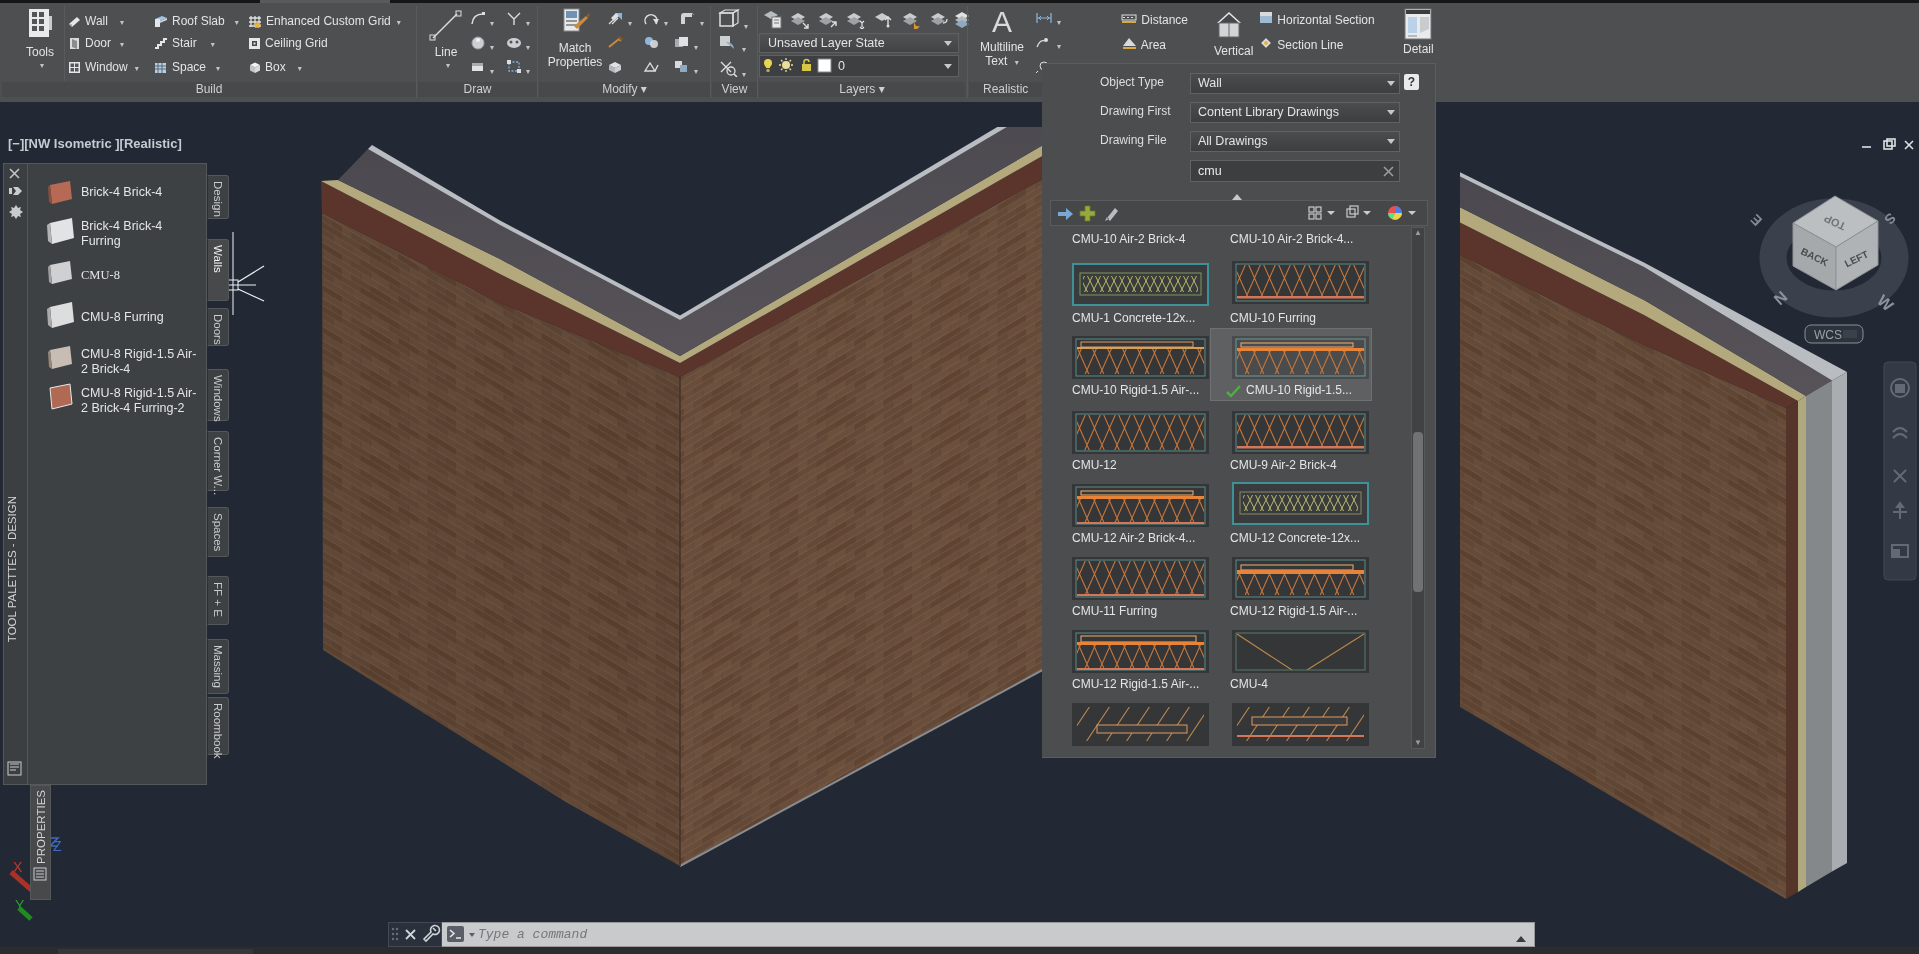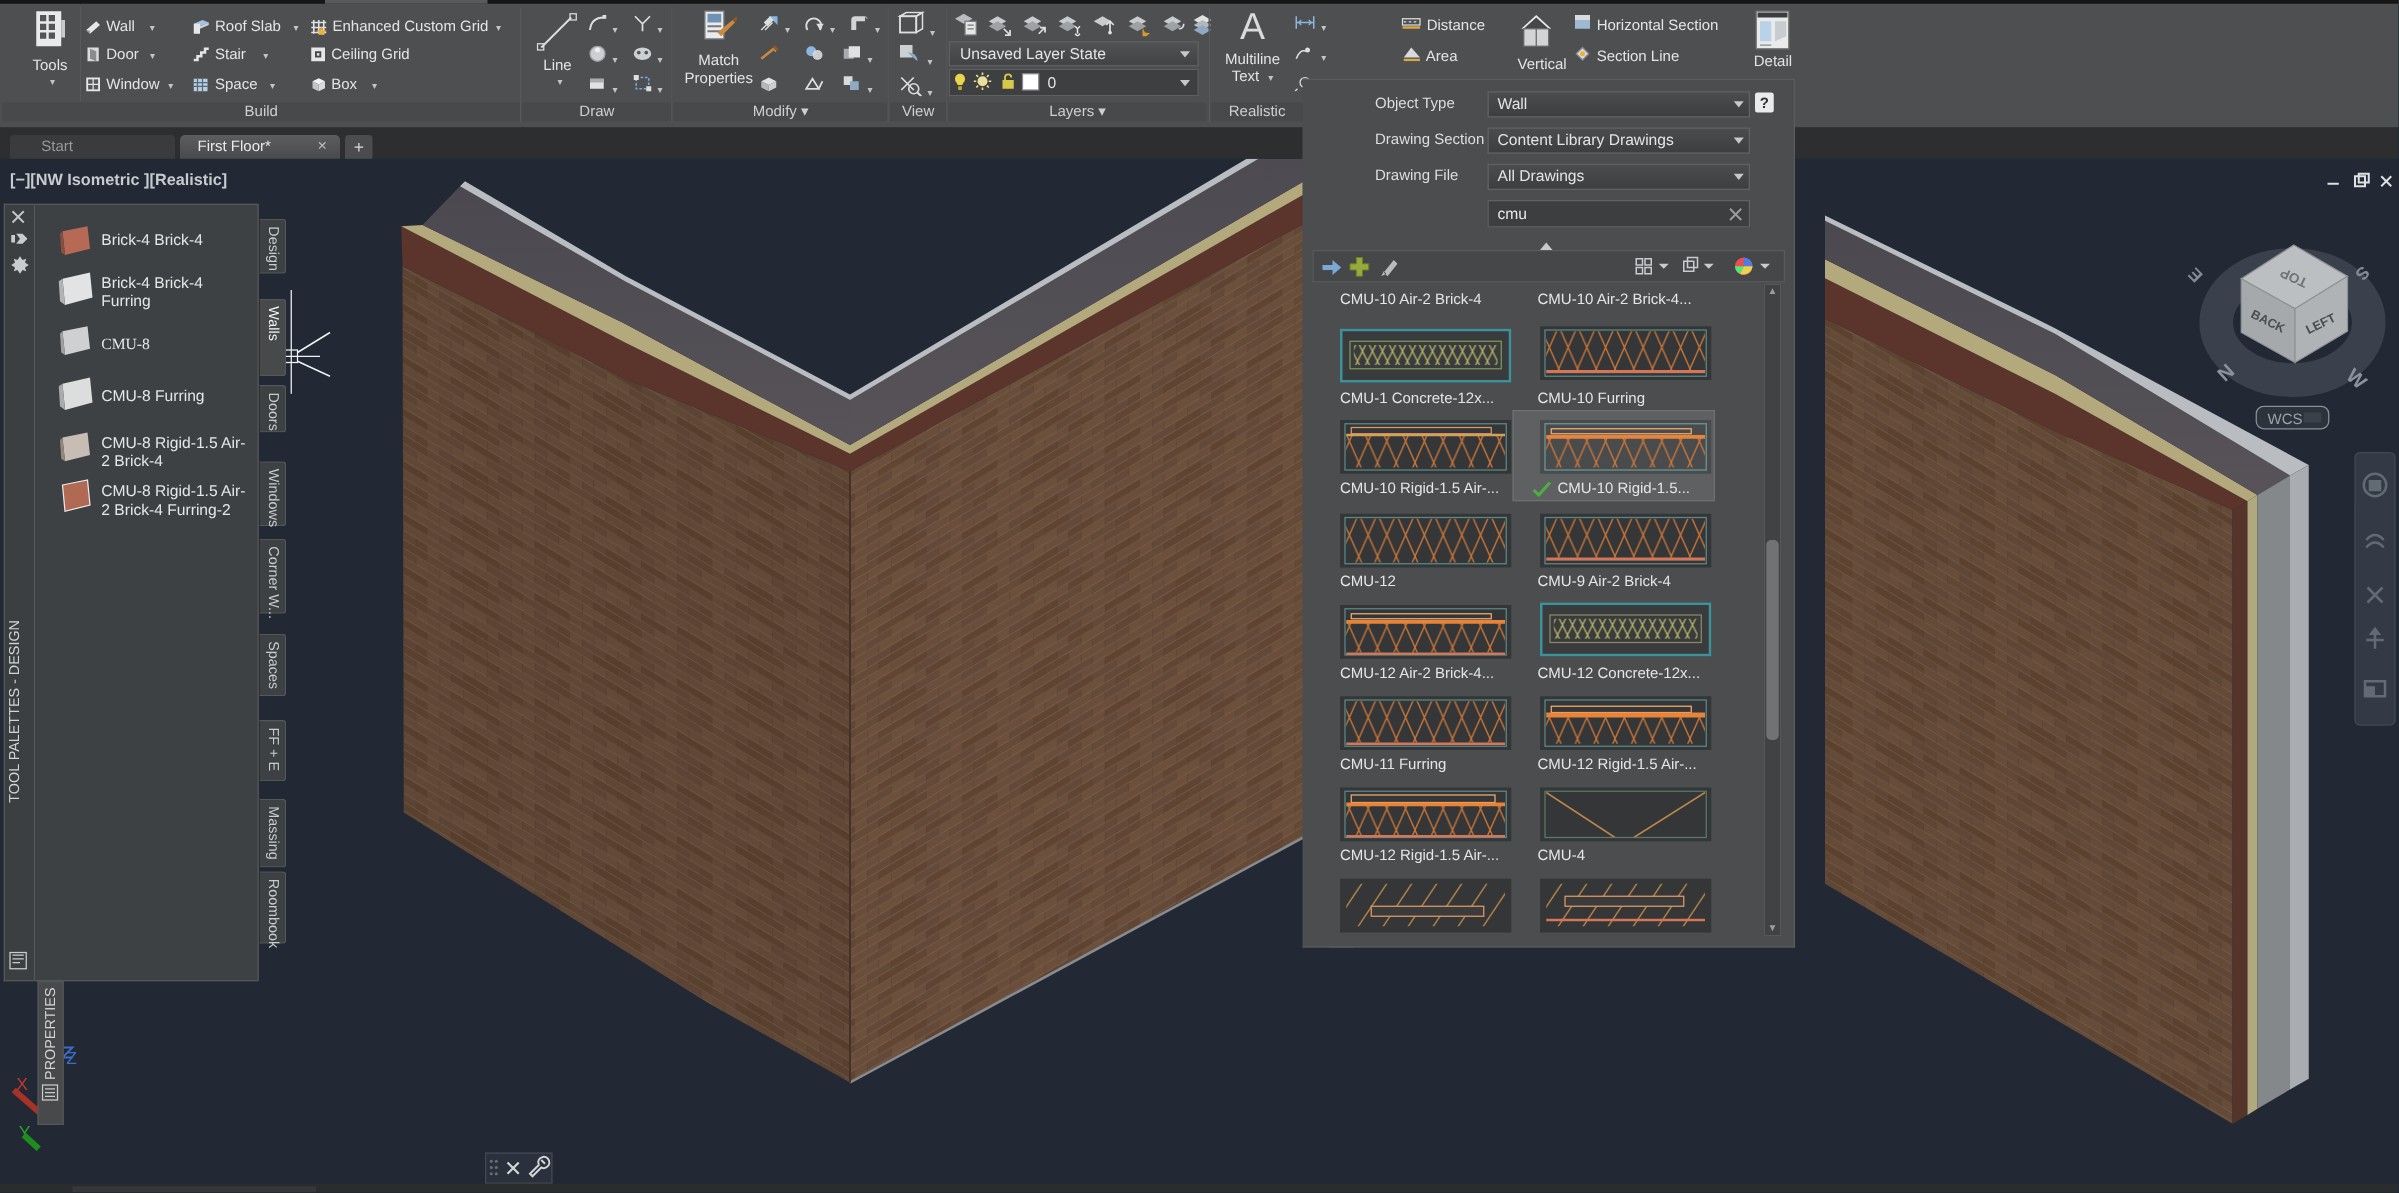--- a/index.html
+++ b/index.html
@@ -549,25 +549,20 @@
               <rect x="2" y="2" width="26" height="30" fill="#e8eaeb" stroke="#777"></rect>
               <rect x="3" y="3" width="24" height="4" fill="#3a3c3e"></rect>
               <rect x="5" y="10" width="9" height="16" fill="#b9d2e8"></rect>
               <polygon points="17,10 26,10 26,22 17,26" fill="#c9ccce"></polygon>
               <line x1="5" y1="29" x2="14" y2="29" stroke="#888"></line>
             </svg><div style="text-align:center;margin-top:-4px;">Detail</div></div>
       </div>
     </div>
   </div>
 
-  <div id="tabbar">
-    <div class="ftab" id="tab-start">Start</div>
-    <div class="ftab" id="tab-first">First Floor*<span class="x">✕</span></div>
-    <div class="ftab" id="tab-plus">+</div>
-  </div>
 
   <div id="tp-strip">
     <svg width="22" height="620" viewBox="0 0 22 620">
       <g stroke="#c2c5c7" stroke-width="1.6">
           <line x1="6" y1="5" x2="15" y2="14"></line>
           <line x1="15" y1="5" x2="6" y2="14"></line>
         </g>
       <g fill="#c9ccce">
           <path d="M5 24 h3 v3 h4 l-3 -4 5 0 4 4 -4 4 -5 0 3 -4 h-4 v3 h-3 z"></path>
         </g>
@@ -667,21 +662,21 @@
     <div style="position:absolute;left:1px;top:530px;width:16px;color:#c9ccce;font-size:11px;"><span style="writing-mode:vertical-rl;transform:rotate(180deg);white-space:nowrap;">STYLES BROWSER</span></div>
     <svg width="15" height="14" viewBox="0 0 15 14" style="position:absolute;left:1px;top:676px;">
         <rect x="1" y="2" width="11" height="10" fill="none" stroke="#c9ccce"></rect>
         <path d="M3 9 l7 -6 M8 3 h3 v3" stroke="#c9ccce" fill="none"></path>
       </svg>
   </div>
   <div id="sb-body">
     <div class="sblabel" style="left:58px;top:11px;">Object Type</div>
     <div class="sbdrop" style="top:9px;">Wall<span class="da"></span></div>
     <div style="position:absolute;left:362px;top:10px;width:15px;height:16px;background:#e8eaeb;border-radius:2px;color:#333;font-weight:bold;text-align:center;font-size:12px;line-height:17px;">?</div>
-    <div class="sblabel" style="left:58px;top:40px;">Drawing Section</div>
+    <div class="sblabel" style="left:58px;top:40px;">Drawing First</div>
     <div class="sbdrop" style="top:38px;">Content Library Drawings<span class="da"></span></div>
     <div class="sblabel" style="left:58px;top:69px;">Drawing File</div>
     <div class="sbdrop" style="top:67px;">All Drawings<span class="da"></span></div>
     <div style="position:absolute;left:148px;top:96px;width:210px;height:22px;background:#3c3e3f;border:1px solid #606263;color:#e8eaeb;font-size:12.5px;line-height:20px;padding-left:7px;">cmu
       <svg width="11" height="11" viewBox="0 0 11 11" style="position:absolute;right:5px;top:5px;">
           <g stroke="#9a9da0" stroke-width="1.6">
             <line x1="1" y1="1" x2="10" y2="10"></line>
             <line x1="10" y1="1" x2="1" y2="10"></line>
           </g>
         </svg>
@@ -862,16 +857,25 @@
           <circle cx="4" cy="16" r="1.2"></circle>
           <circle cx="8" cy="16" r="1.2"></circle>
         </g>
       <g stroke="#d2d5d8" stroke-width="1.8">
           <line x1="17" y1="7" x2="26" y2="16"></line>
           <line x1="26" y1="7" x2="17" y2="16"></line>
         </g>
       <path d="M35 16 l7 -7 a4.5 4.5 0 1 1 2 2 l-7 7 z M44 5 l3 3" stroke="#d2d5d8" stroke-width="1.6" fill="none"></path>
     </svg>
   </div>
+  <div id="cmdbar">
+    <svg width="30" height="20" viewBox="0 0 30 20" style="position:absolute;left:4px;top:2px;">
+      <rect x="1" y="1" width="17" height="16" fill="#5a5e66" rx="2"></rect>
+      <path d="M4 5 l4 3.5 -4 3.5 M10 13 h5" stroke="#e8eaec" stroke-width="1.5" fill="none"></path>
+      <path d="M23 8 l3 4 3 -4 z" fill="#5a5e66"></path>
+    </svg>
+    <div class="hint">Type a command</div>
+    <div style="position:absolute;right:8px;top:8px;width:0;height:0;border:5px solid transparent;border-bottom:6px solid #3a3c3e;"></div>
+  </div>
   <div id="bottombar">
       <div class="t"></div>
     </div>
 </div>
 
 </body></html>

